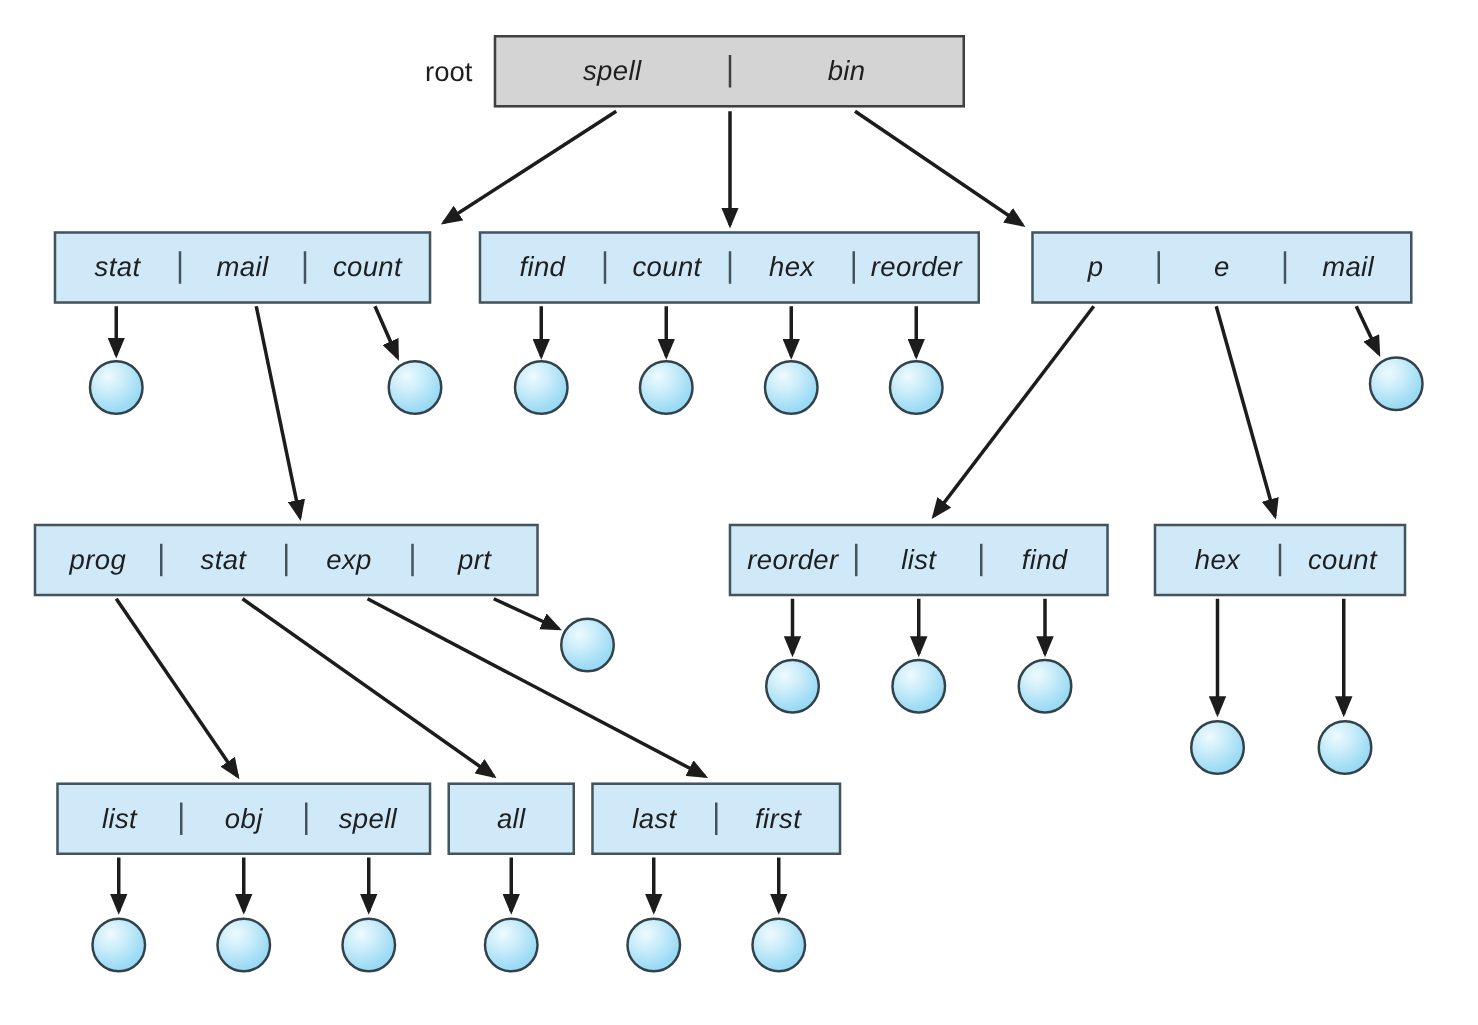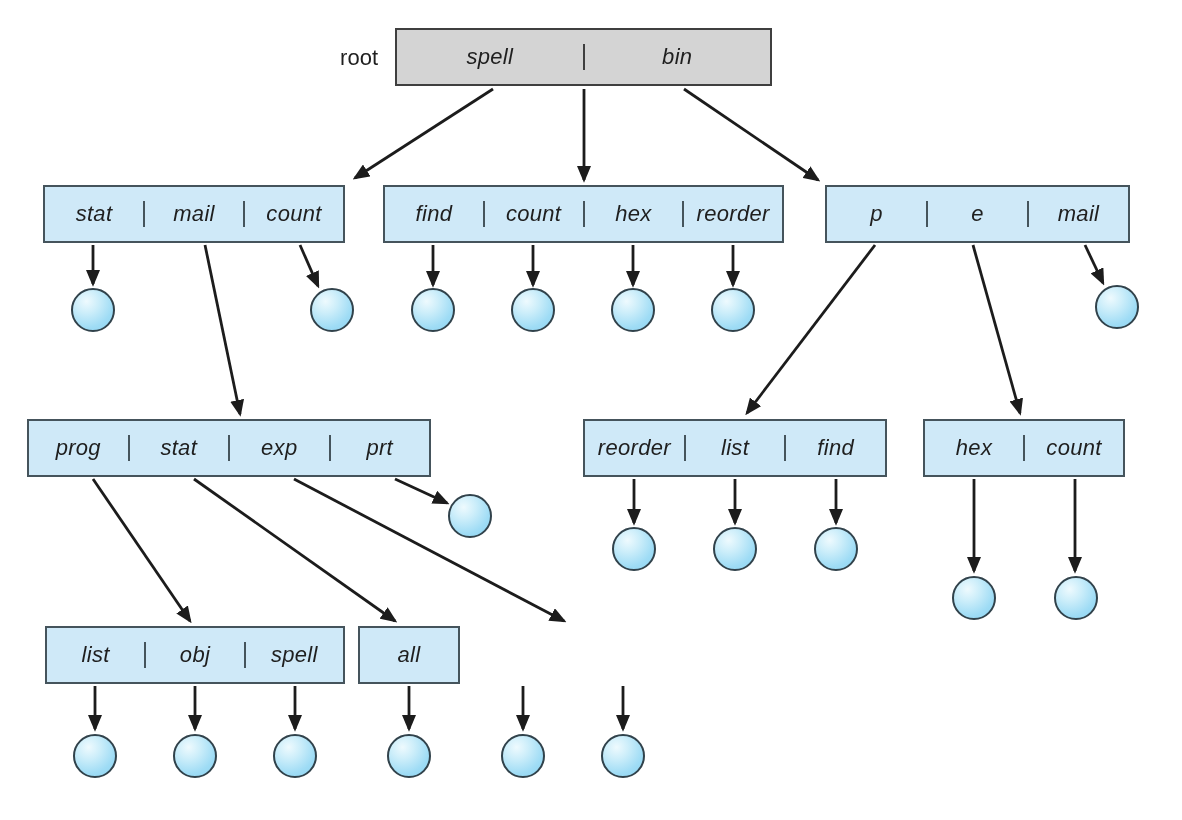--- a/index.html
+++ b/index.html
@@ -128,20 +128,24 @@
   <div class="dirbox" style="left:45px;top:626px;width:300px">
     <div class="cell">list</div>
     <div class="cell">obj</div>
     <div class="cell">spell</div>
   </div>
 
   <div class="dirbox" style="left:358px;top:626px;width:102px">
     <div class="cell">all</div>
   </div>
 
+  <div class="dirbox" style="left:473px;top:626px;width:200px">
+    <div class="cell">last</div>
+    <div class="cell">first</div>
+  </div>
 
   <div class="filenode" style="left:71px;top:288px"></div>
   <div class="filenode" style="left:310px;top:288px"></div>
   <div class="filenode" style="left:411px;top:288px"></div>
   <div class="filenode" style="left:511px;top:288px"></div>
   <div class="filenode" style="left:611px;top:288px"></div>
   <div class="filenode" style="left:711px;top:288px"></div>
   <div class="filenode" style="left:1095px;top:285px"></div>
 
   <div class="filenode" style="left:448px;top:494px"></div>

